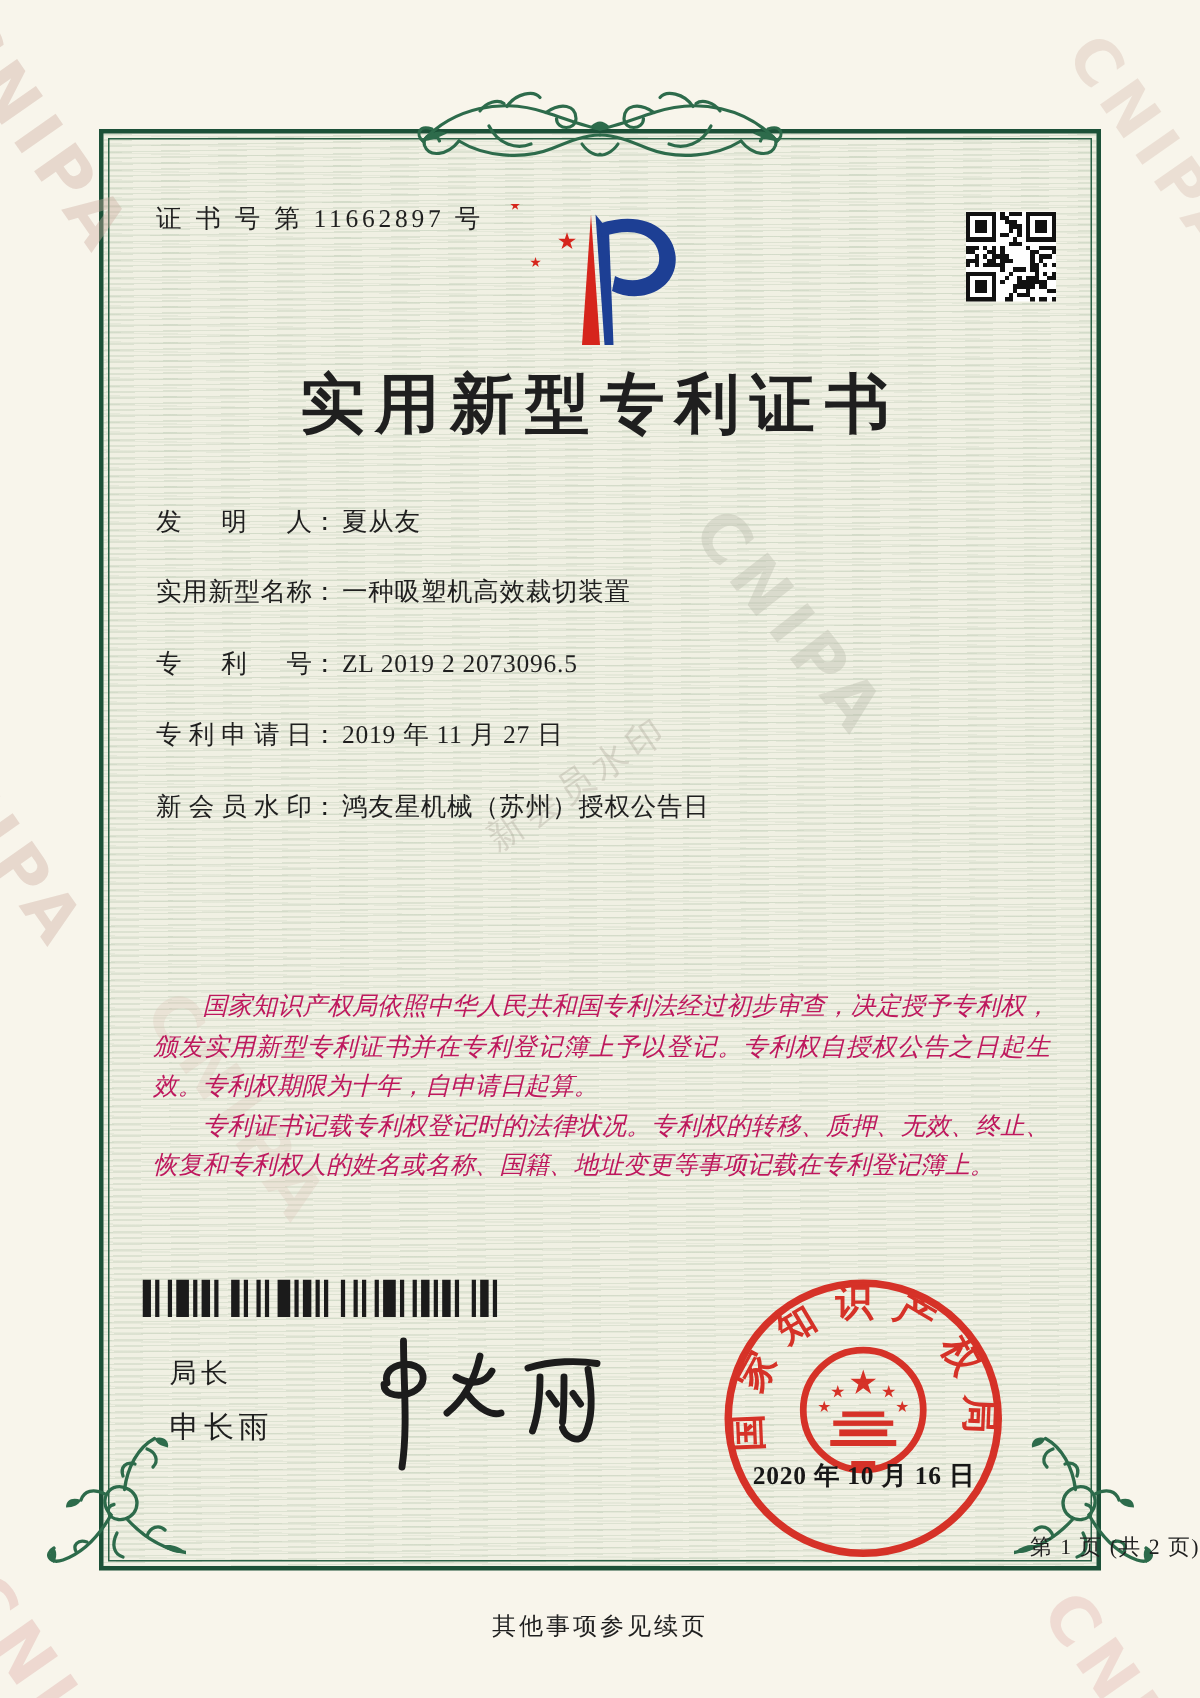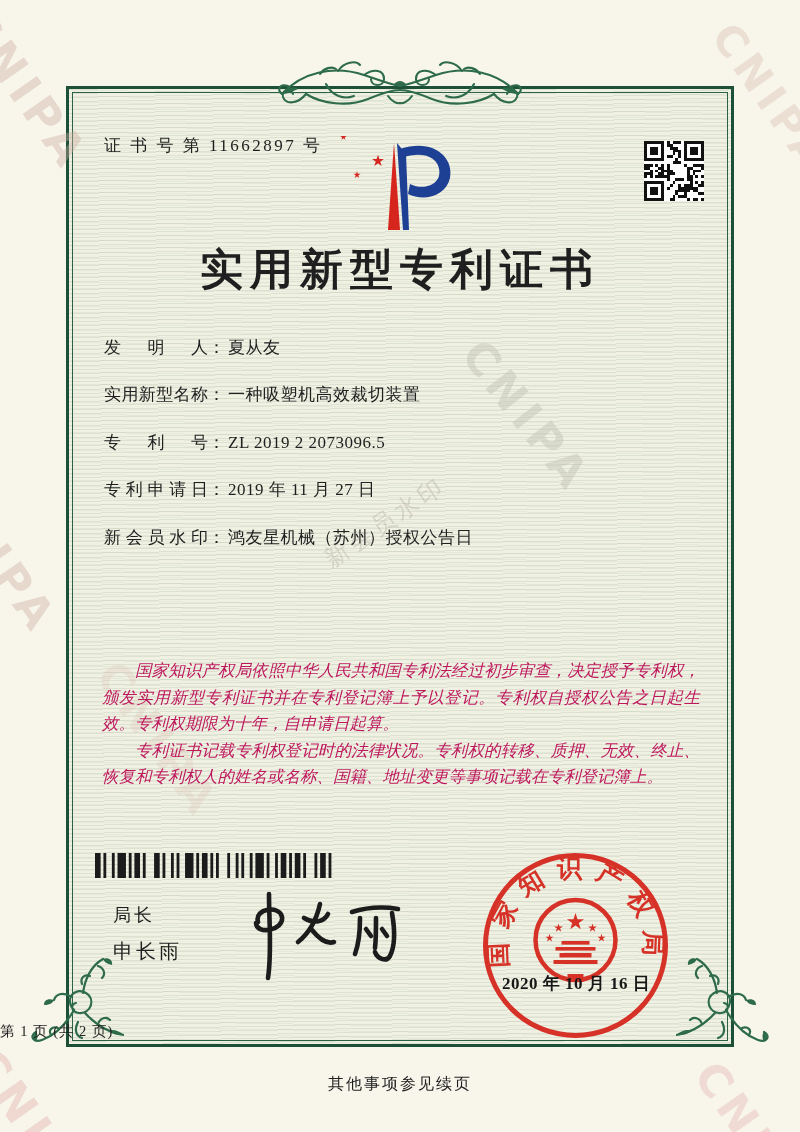--- a/index.html
+++ b/index.html
@@ -93,21 +93,21 @@
   
   .seal{ position:absolute; left:478px; top:848px; width:195px; height:195px; z-index:11; opacity:0.95; }
   .seal-date{
     position:absolute; left:488px; top:972px; width:176px; z-index:12;
     text-align:center; font-size:17px; font-weight:bold;
     color:#171717; letter-spacing:0.5px; white-space:nowrap;
   }
 
   
   .page-number{
-    position:absolute; left:0; top:1022px; width:800px; text-align:left;
+    position:absolute; left:0; top:1022px; width:800px; text-align:right;
     font-size:14.5px; letter-spacing:1px; z-index:10;
   }
   .footer-note{
     position:absolute; left:0; top:1074px; width:800px; text-align:center;
     font-size:16px; letter-spacing:2px;
     font-family:"DejaVu Serif","Liberation Serif",serif; z-index:10;
   }
 
   
   .orn-top{ position:absolute; left:276px; top:56px; width:248px; height:66px; z-index:6; }

